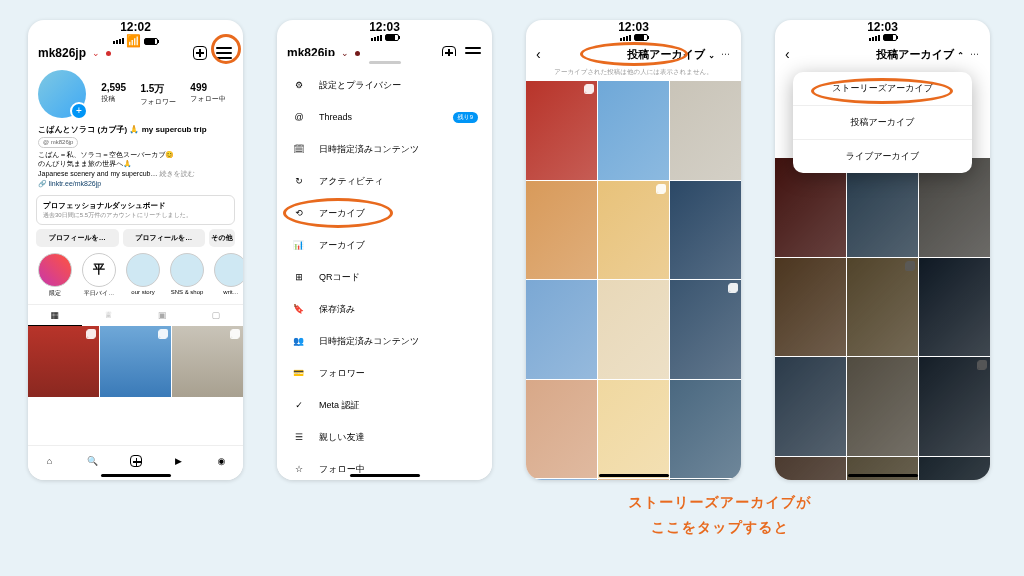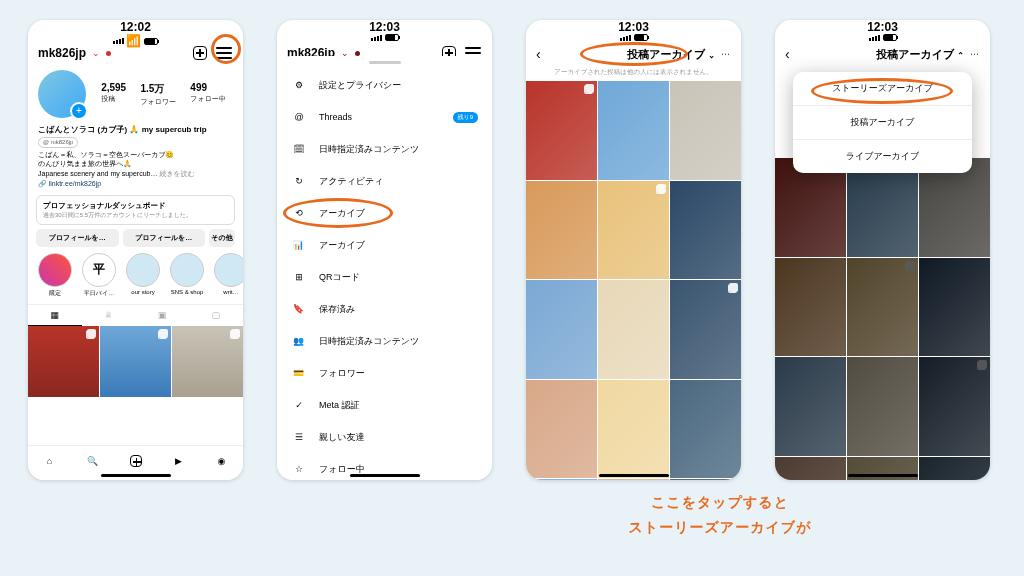--- a/index.html
+++ b/index.html
@@ -405,15 +405,15 @@
         <div style="background: linear-gradient(135deg, rgb(216, 168, 136), rgba(216, 168, 136, 0.8));"></div>
         <div style="background: linear-gradient(135deg, rgb(240, 216, 160), rgba(240, 216, 160, 0.8));"></div>
         <div style="background: linear-gradient(135deg, rgb(74, 104, 128), rgba(74, 104, 128, 0.8));"></div>
       </div>
   <div class="homebar"></div>
 </div>
 
 </div>
 
 <div class="caption">
+  <div>ストーリーズアーカイブが</div>
   <div>ここをタップすると</div>
-  <div>ストーリーズアーカイブが</div>
 </div>
 
 </body></html>

